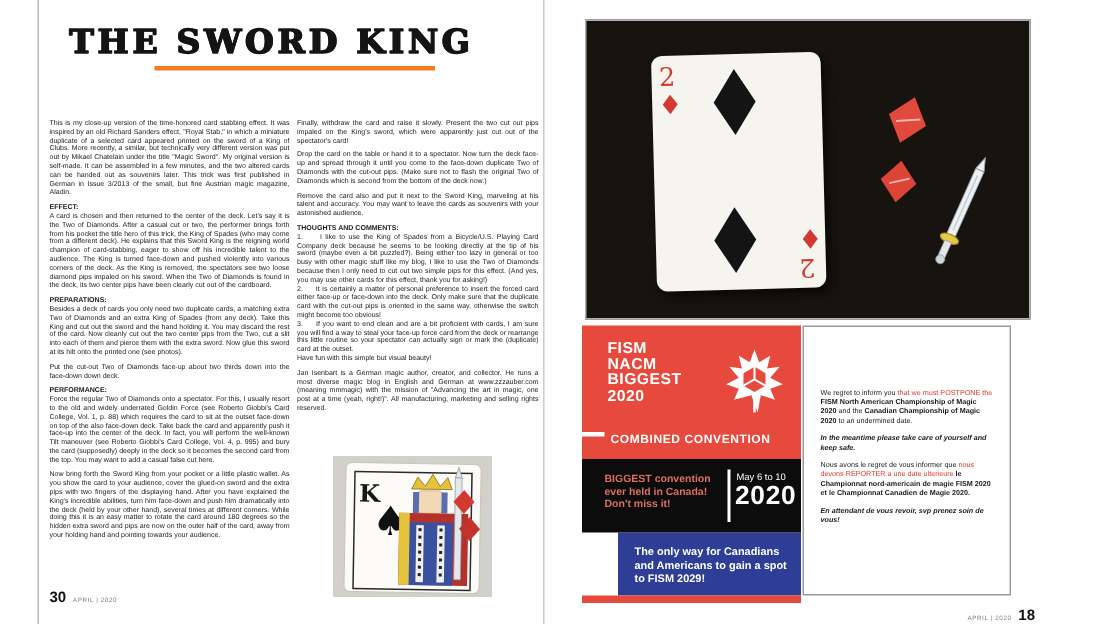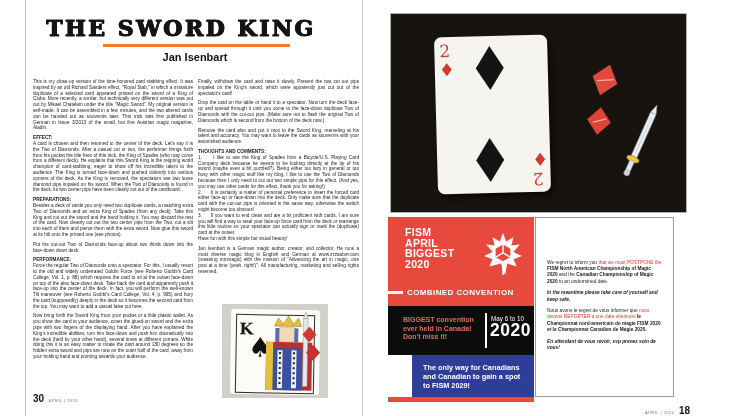--- a/index.html
+++ b/index.html
@@ -30,21 +30,21 @@
   .photo{left:390px;top:13px;width:297px;height:200px;background:#17130f;border:1px solid #b3b3b3;box-sizing:border-box;}
   .two-card{position:absolute;left:45px;top:22px;width:113px;height:157px;background:#f6f4ee;border-radius:7px;
             transform:rotate(-1.5deg);box-shadow:3px 4px 7px rgba(0,0,0,0.6);}
   .photo-overlay{position:absolute;left:0;top:0;}
 
   
   .ad{left:388px;top:217px;width:146px;}
   .ad-red{position:relative;height:89px;background:#e8493d;}
   .fism-lines{position:absolute;left:17px;top:10px;color:#fff;font-weight:bold;font-size:10.5px;line-height:10.5px;letter-spacing:0.3px;}
   .leaf{position:absolute;right:9px;top:15px;}
-  .tagline{position:absolute;left:0;bottom:9px;display:flex;align-items:center;}
+  .tagline{position:absolute;left:0;bottom:9px;display:flex;align-items:flex-start;}
   .tl-line{width:15px;height:2.5px;background:#fff;margin-right:4px;}
   .tl-text{font-size:8px;font-weight:bold;color:#fff;letter-spacing:0.4px;}
   .ad-black{position:relative;height:49px;background:#0c0c0c;}
   .bb-left{position:absolute;left:15px;top:10px;font-size:7px;font-weight:bold;color:#dd6f62;line-height:8.6px;}
   .bb-sep{position:absolute;left:97px;top:7px;width:2px;height:35px;background:#fff;}
   .bb-date{position:absolute;left:103px;top:9px;font-size:6.3px;color:#fff;}
   .bb-year{position:absolute;left:102px;top:14px;font-size:17.5px;font-weight:bold;color:#fff;letter-spacing:0.5px;}
   .ad-blue{height:42px;background:#2e3d96;color:#fff;font-size:7.3px;font-weight:bold;line-height:9px;
            padding:8px 0 0 11px;box-sizing:border-box;margin-left:24px;}
   .ad-strip{height:5px;background:#e8493d;}
@@ -60,21 +60,20 @@
 </head>
 <body>
 
 <div class="spread">
 
   <div class="vline" style="left:25px;"></div>
   <div class="vline" style="left:362px;background:#cccccc;"></div>
 
   <div class="abs title">THE SWORD KING</div>
   <div class="abs rule"></div>
-  <div class="abs author">Jan Isenbart</div>
 
   <div class="col" style="left:33px;">
     <p>This is my close-up version of the time-honored card stabbing effect. It was inspired by an old Richard Sanders effect, "Royal Stab," in which a miniature duplicate of a selected card appeared printed on the sword of a King of Clubs. More recently, a similar, but technically very different version was put out by Mikael Chatelain under the title "Magic Sword". My original version is self-made. It can be assembled in a few minutes, and the two altered cards can be handed out as souvenirs later. This trick was first published in German in Issue 3/2013 of the small, but fine Austrian magic magazine, Aladin.</p>
     <p class="ph">EFFECT:</p>
     <p>A card is chosen and then returned to the center of the deck. Let's say it is the Two of Diamonds. After a casual cut or two, the performer brings forth from his pocket the title hero of this trick, the King of Spades (who may come from a different deck). He explains that this Sword King is the reigning world champion of card-stabbing, eager to show off his incredible talent to the audience. The King is turned face-down and pushed violently into various corners of the deck. As the King is removed, the spectators see two loose diamond pips impaled on his sword. When the Two of Diamonds is found in the deck, its two center pips have been clearly cut out of the cardboard.</p>
     <p class="ph">PREPARATIONS:</p>
     <p>Besides a deck of cards you only need two duplicate cards, a matching extra Two of Diamonds and an extra King of Spades (from any deck). Take this King and cut out the sword and the hand holding it. You may discard the rest of the card. Now cleanly cut out the two center pips from the Two, cut a slit into each of them and pierce them with the extra sword. Now glue this sword at its hilt onto the printed one (see photos).</p>
     <p>Put the cut-out Two of Diamonds face-up about two thirds down into the face-down down deck.</p>
     <p class="ph">PERFORMANCE:</p>
     <p>Force the regular Two of Diamonds onto a spectator. For this, I usually resort to the old and widely underrated Goldin Force (see Roberto Giobbi's Card College, Vol. 1, p. 88) which requires the card to sit at the outset face-down on top of the also face-down deck. Take back the card and apparently push it face-up into the center of the deck. In fact, you will perform the well-known Tilt maneuver (see Roberto Giobbi's Card College, Vol. 4, p. 995) and bury the card (supposedly) deeply in the deck so it becomes the second card from the top. You may want to add a casual false cut here.</p>
@@ -155,21 +154,21 @@
         <rect x="-2.4" y="12" width="4.8" height="11" fill="#e3e7ec" stroke="#98a2ad" stroke-width="0.5"></rect>
         <circle cx="0" cy="25" r="3" fill="#cdd5dd" stroke="#98a2ad" stroke-width="0.5"></circle>
       </g>
     </svg>
   </div>
 
   <div class="abs ad">
     <div class="ad-red">
       <div class="fism-lines">
         <div>FISM</div>
-        <div>APRIL</div>
+        <div>NACM</div>
         <div>BIGGEST</div>
         <div>2020</div>
       </div>
       <svg class="leaf" width="44" height="44" viewBox="0 0 42 42">
         <path d="M21 1 L24 9 L31 5 L29 13 L37 12 L31 19 L39 23 L31 26 L34 33 L25 30 L23 41 L19 30 L8 33 L11 26 L3 23 L11 19 L5 12 L13 13 L11 5 L18 9 Z" fill="#ffffff"></path>
         <rect x="20.2" y="33" width="1.6" height="8" fill="#ffffff"></rect>
         <polygon points="21,12 28,16 28,24 21,28 14,24 14,16" fill="#e8493d"></polygon>
         <path d="M21 12 L21 20 M21 20 L14 24 M21 20 L28 24" stroke="#ffffff" stroke-width="1.3" fill="none"></path>
       </svg>
       <div class="tagline">
@@ -182,21 +181,21 @@
         <div>BIGGEST convention</div>
         <div>ever held in Canada!</div>
         <div>Don't miss it!</div>
       </div>
       <div class="bb-sep"></div>
       <div class="bb-date">May 6 to 10</div>
       <div class="bb-year">2020</div>
     </div>
     <div class="ad-blue">
       <div>The only way for Canadians</div>
-      <div>and Canadian to gain a spot</div>
+      <div>and Americans to gain a spot</div>
       <div>to FISM 2029!</div>
     </div>
     <div class="ad-strip"></div>
   </div>
 
   <div class="abs notice">
     <p>
       <span>We regret to inform you </span><span class="red">that we must POSTPONE the </span><span class="b">FISM North American Championship of Magic 2020</span><span> and the </span><span class="b">Canadian Championship of Magic 2020</span><span> to an undermined date.</span>
     </p>
     <p class="bi">In the meantime please take care of yourself and keep safe.</p>

